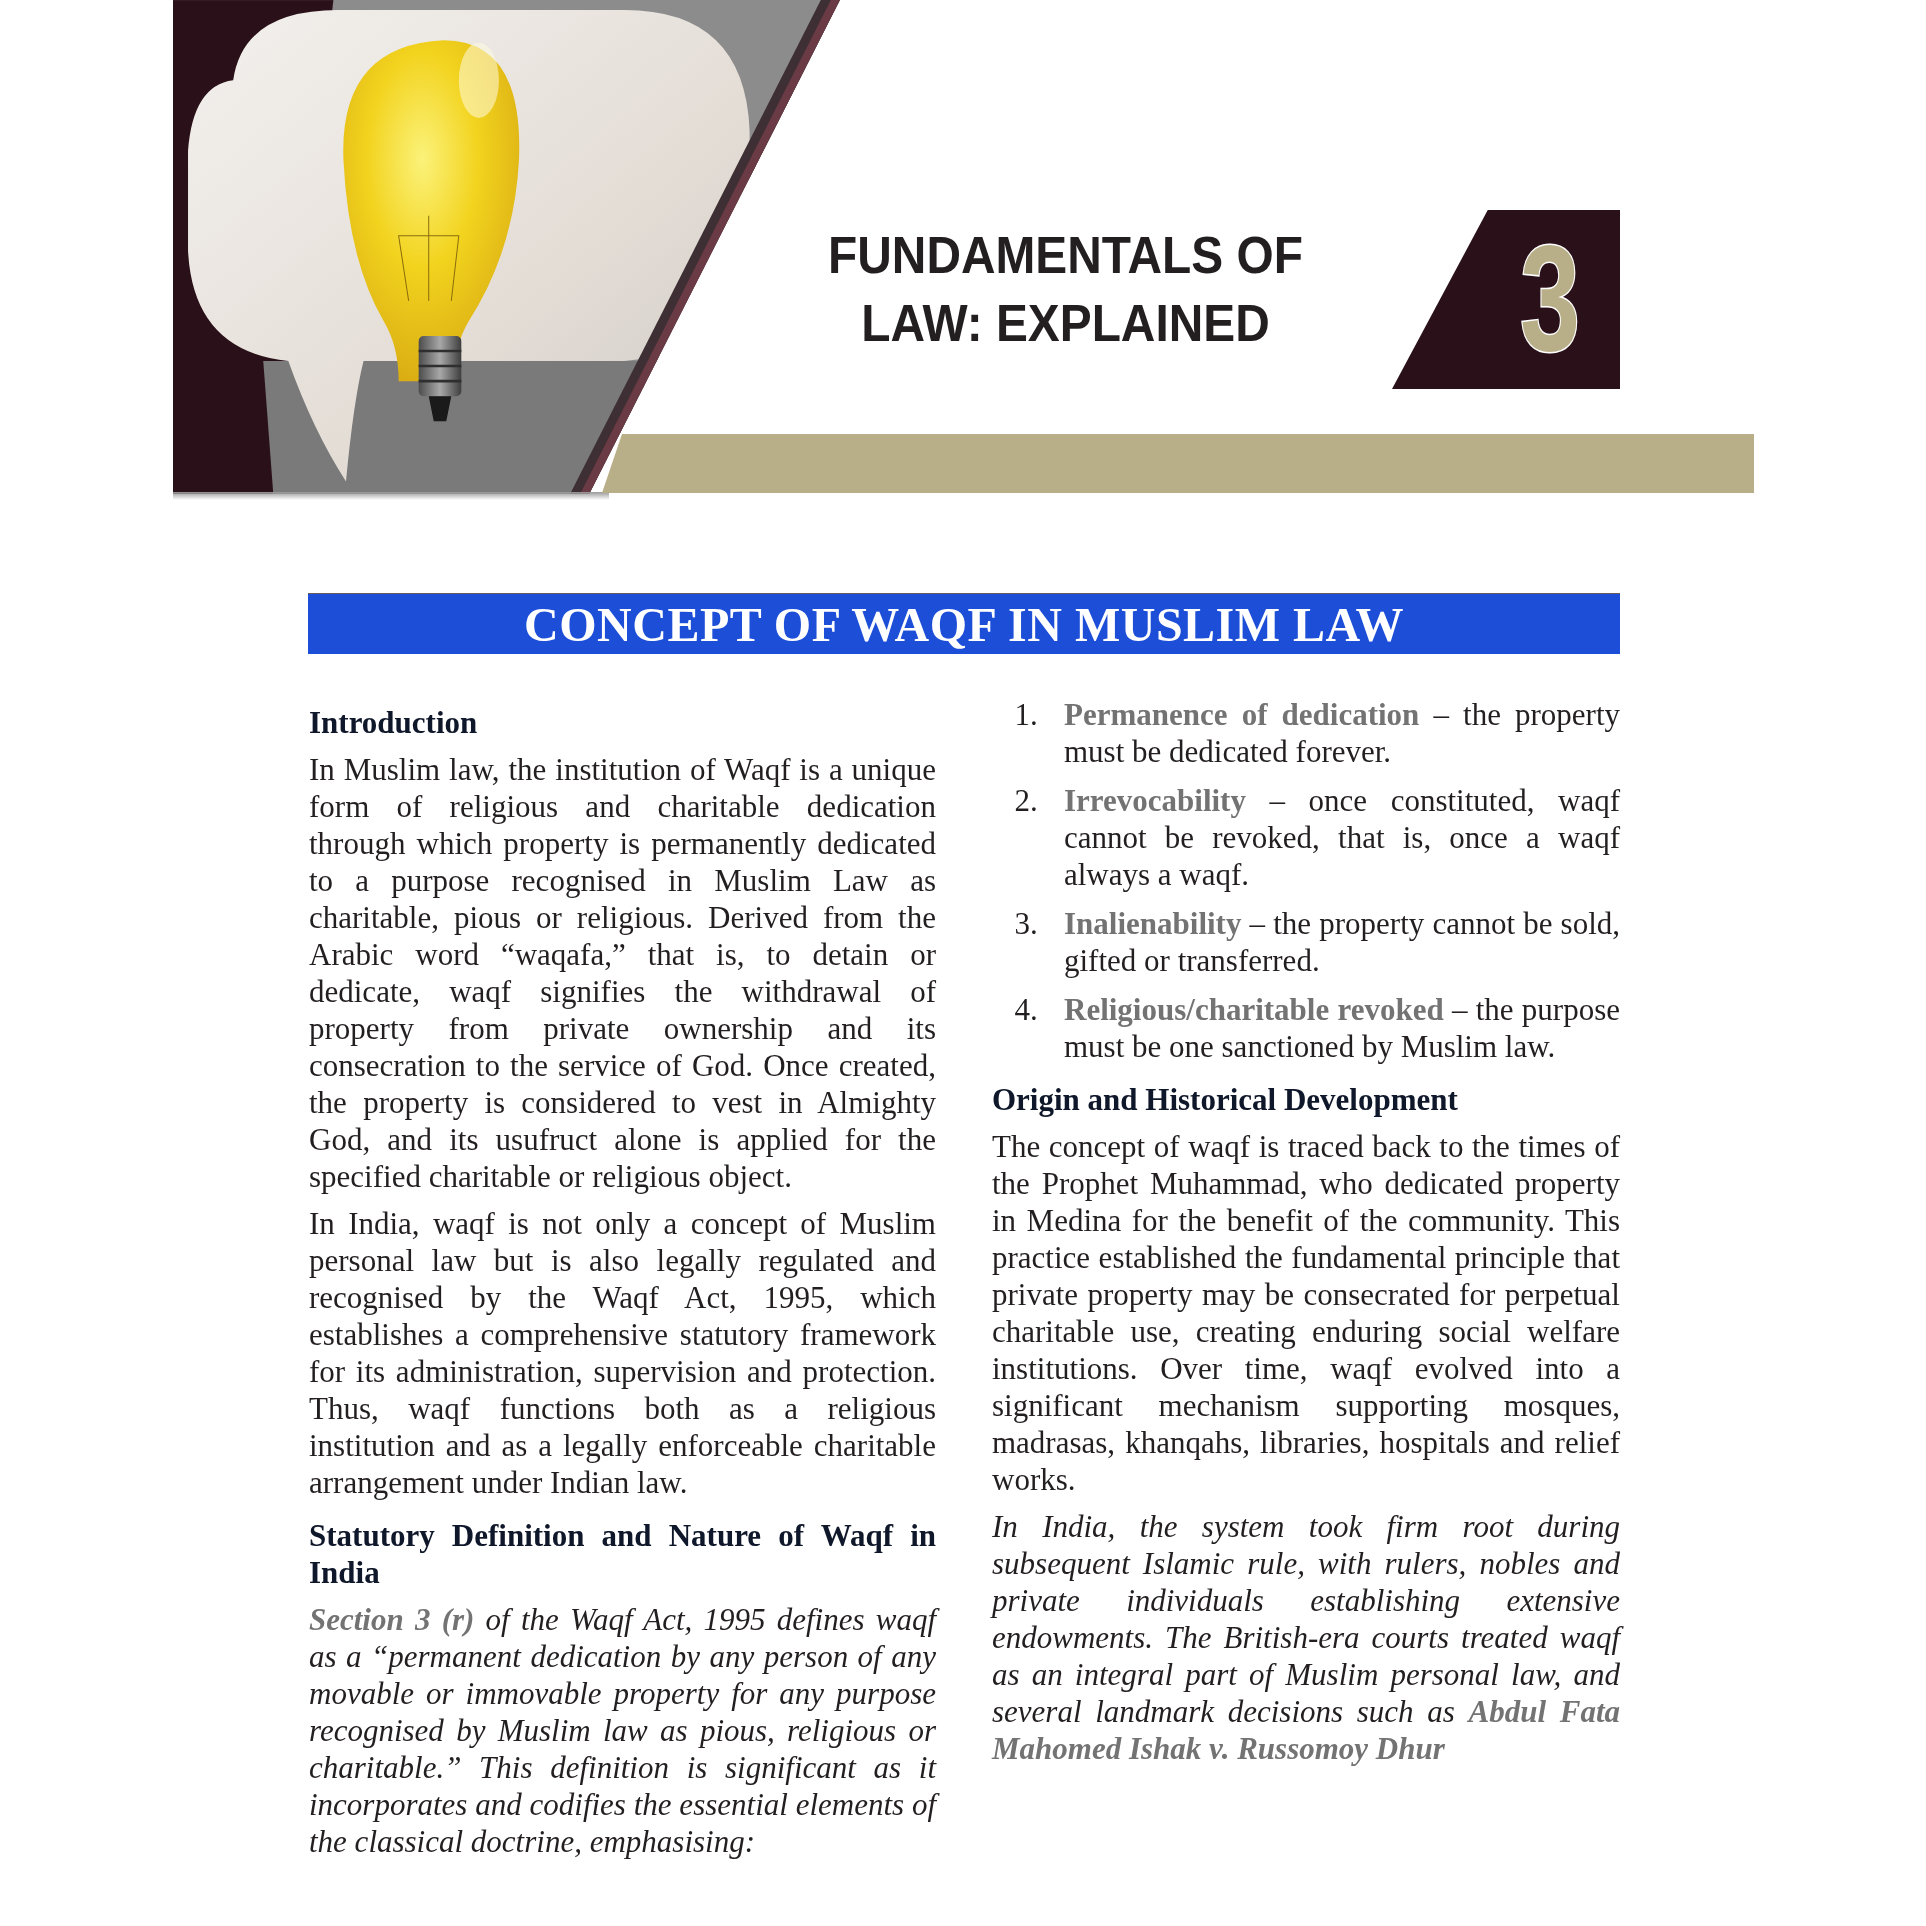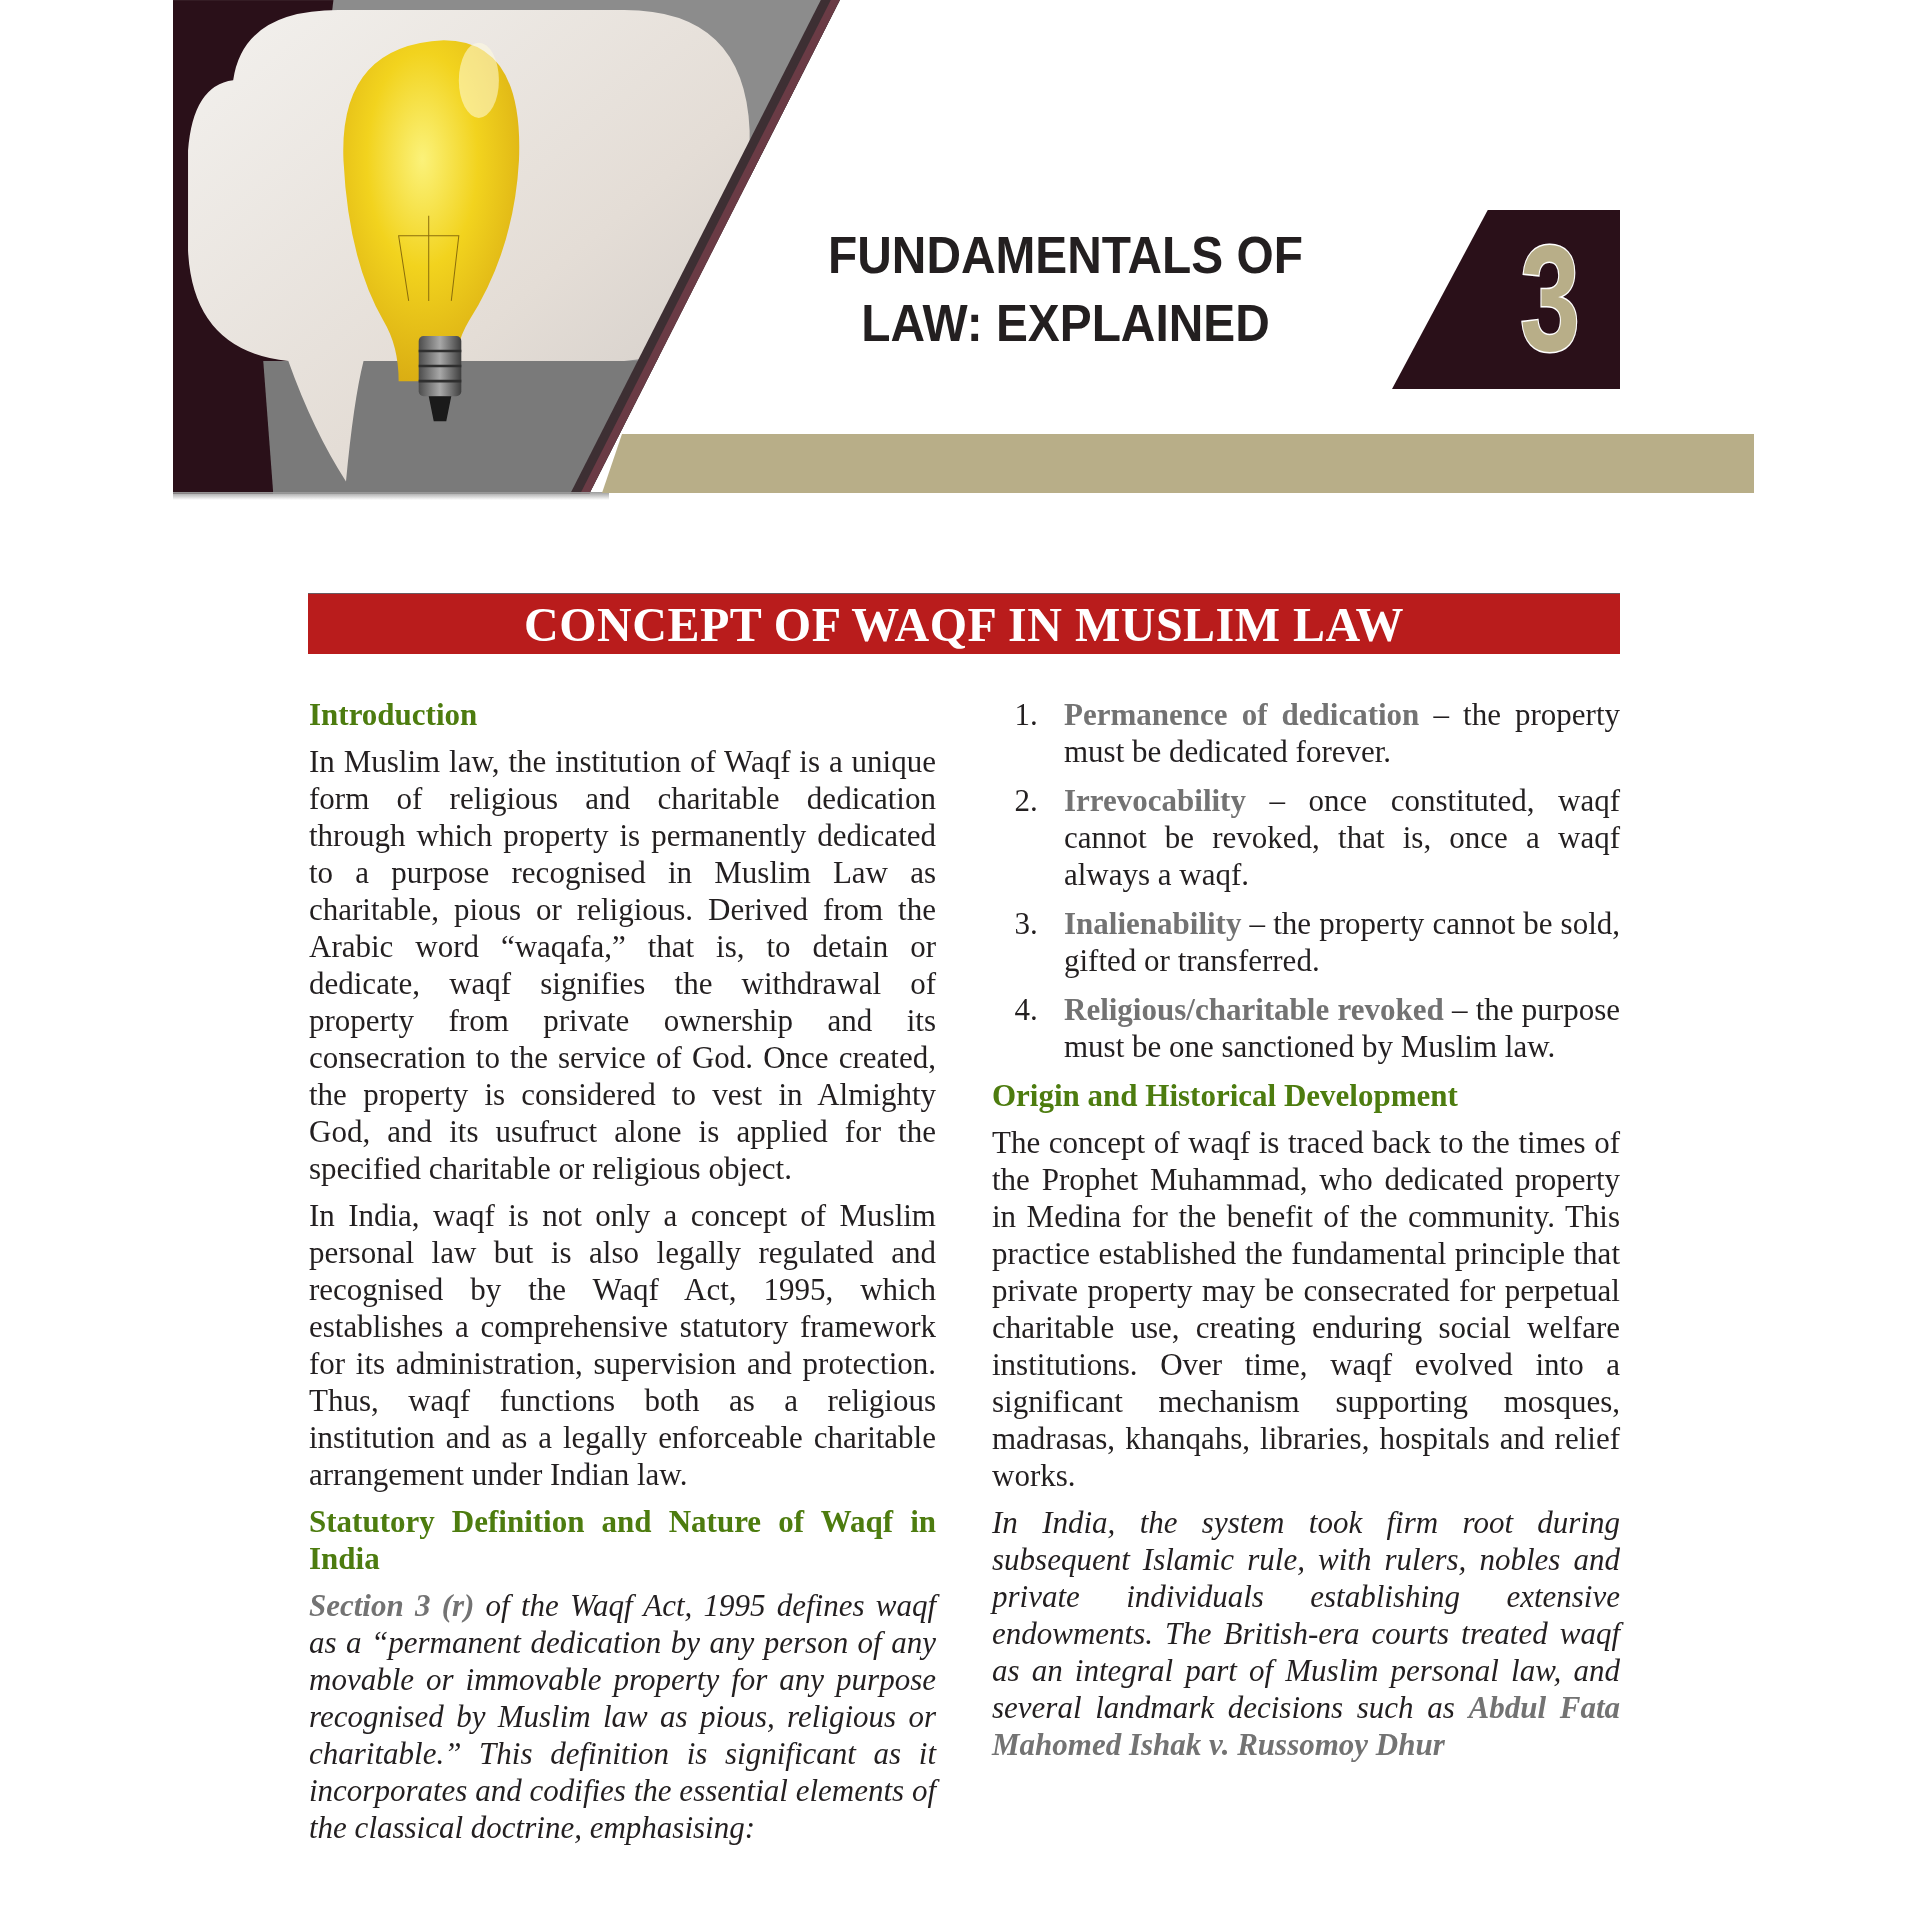--- a/index.html
+++ b/index.html
@@ -22,30 +22,30 @@
   #chapter-title div { white-space:nowrap; }
 
   #chapter-box { left:1392px; top:210px; width:228px; height:179px; background:#2a1019;
     clip-path:polygon(42% 0, 100% 0, 100% 100%, 0 100%); }
   #chapter-number { left:1500px; top:221px; width:100px; height:155px; text-align:center;
     font-family:"Liberation Sans", "DejaVu Sans", sans-serif; font-weight:700; font-size:150px;
     line-height:155px; color:#b8ae88; -webkit-text-stroke:3px #ffffff; paint-order:stroke fill;
     transform:scaleX(0.72); transform-origin:center; }
 
   
-  #section-banner { left:308px; top:593px; width:1312px; height:61px; background:#b91c1c;
+  #section-banner { left:308px; top:593px; width:1312px; height:61px; background:#1d4ed8;
     border-top:1.5px solid #6a5a60; box-sizing:border-box; display:flex; align-items:center; justify-content:center; }
   #section-banner span { color:#ffffff; font-weight:700; font-size:48px; letter-spacing:0.5px;
     font-family:"Liberation Serif", "DejaVu Serif", serif; white-space:nowrap; }
 
   
   .col { top:688px; font-size:31px; line-height:37px; text-align:justify; }
   #left-col { left:309px; width:627px; }
   #right-col { left:992px; width:628px; top:696px; }
-  .h { color:#4d7c0f; font-weight:700; margin:8px 0 10px 0; }
+  .h { color:#0f172a; font-weight:700; margin:16px 0 10px 0; }
   .p { margin:0 0 10px 0; }
   .p:last-child { margin-bottom:0;font-style:italic; }
   b.em { color:#737373; font-weight:700; }
   ol.els { list-style:none; margin:0 0 6px 0; padding:0; }
   ol.els li { position:relative; padding-left:72px; margin-bottom:12px; text-align:justify; }
   ol.els li .num { position:absolute; left:22.6px; top:0; }
 </style>
 </head>
 <body>
 

